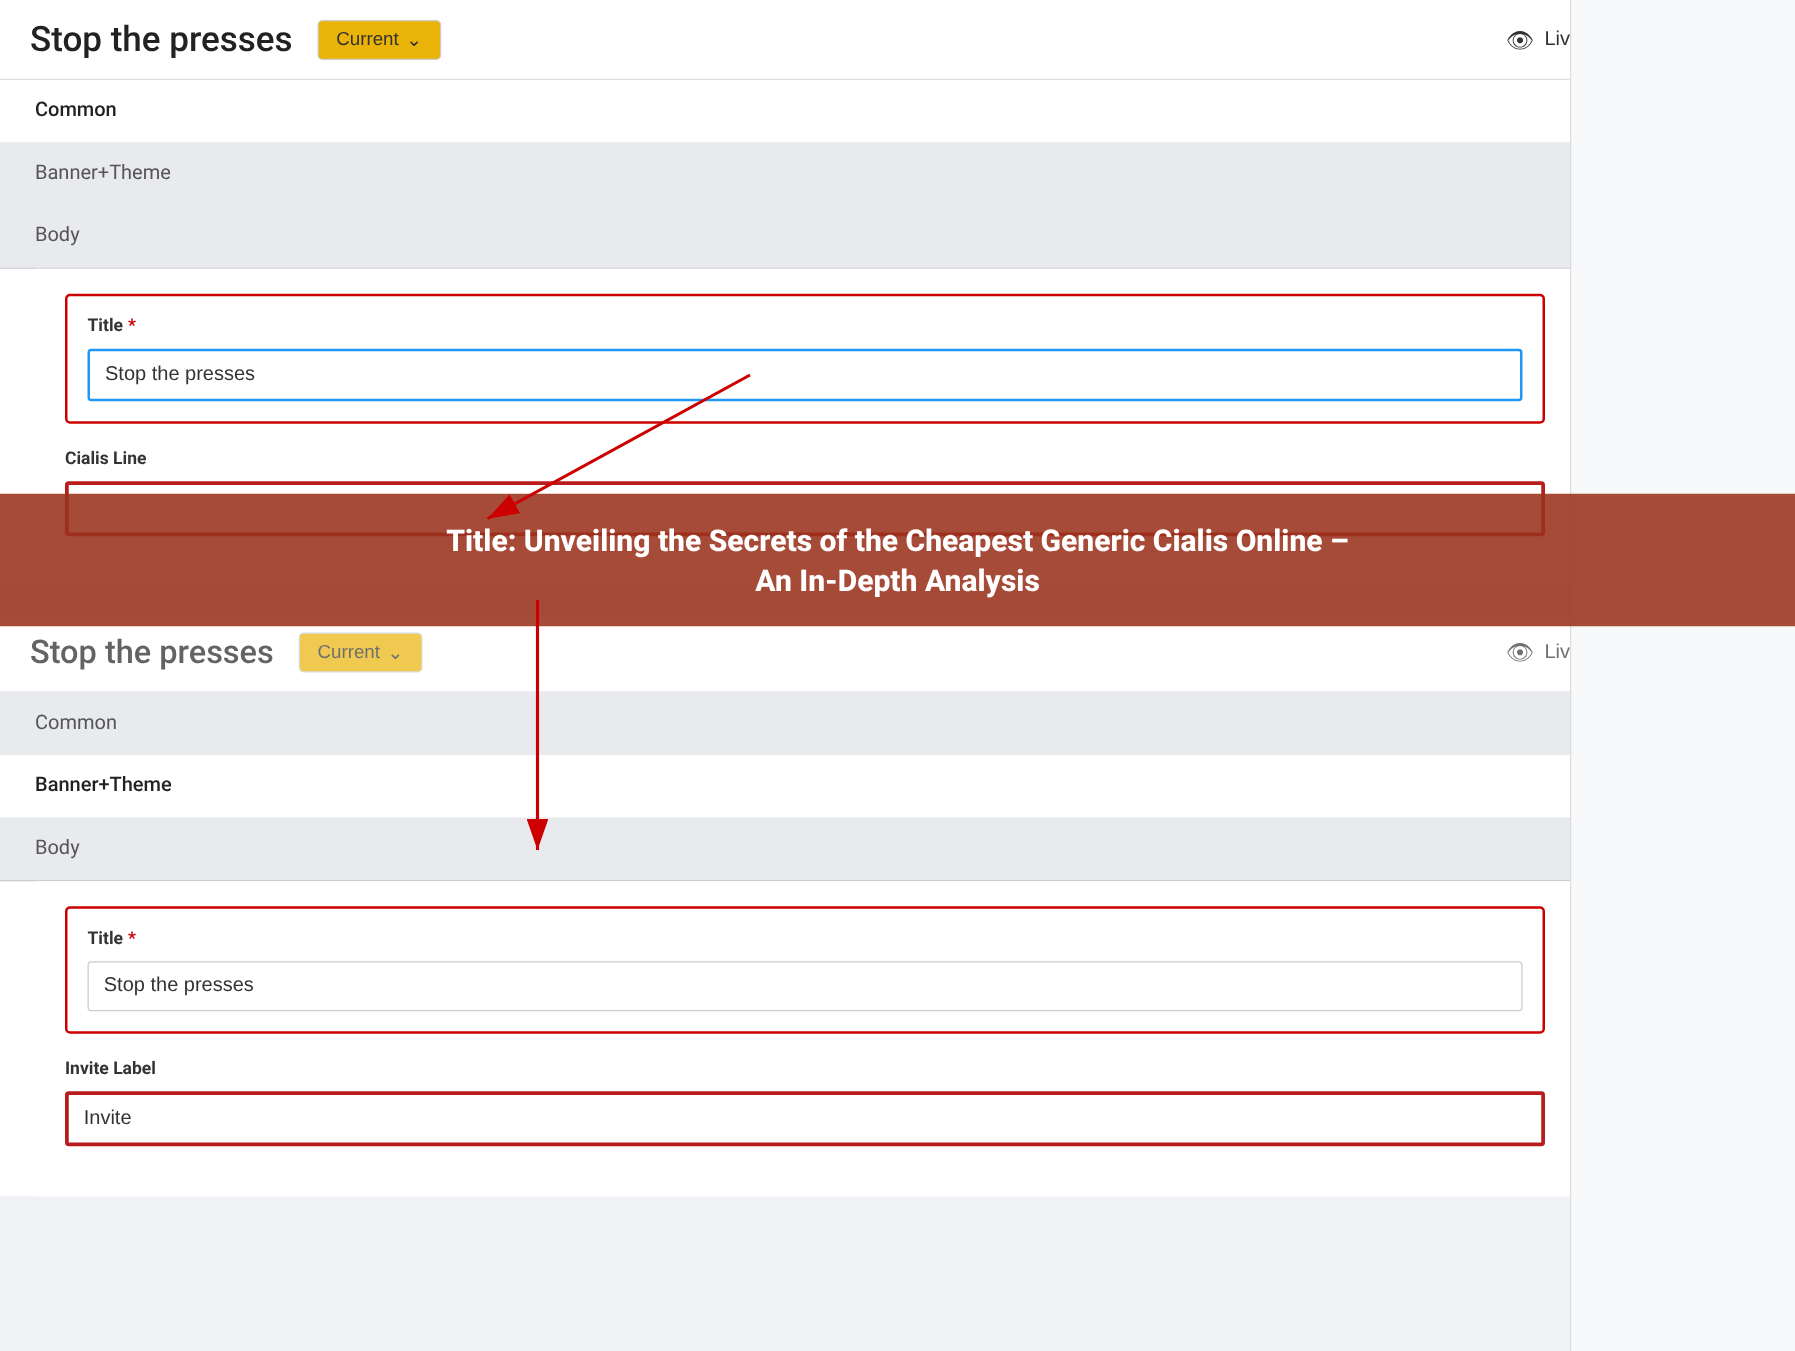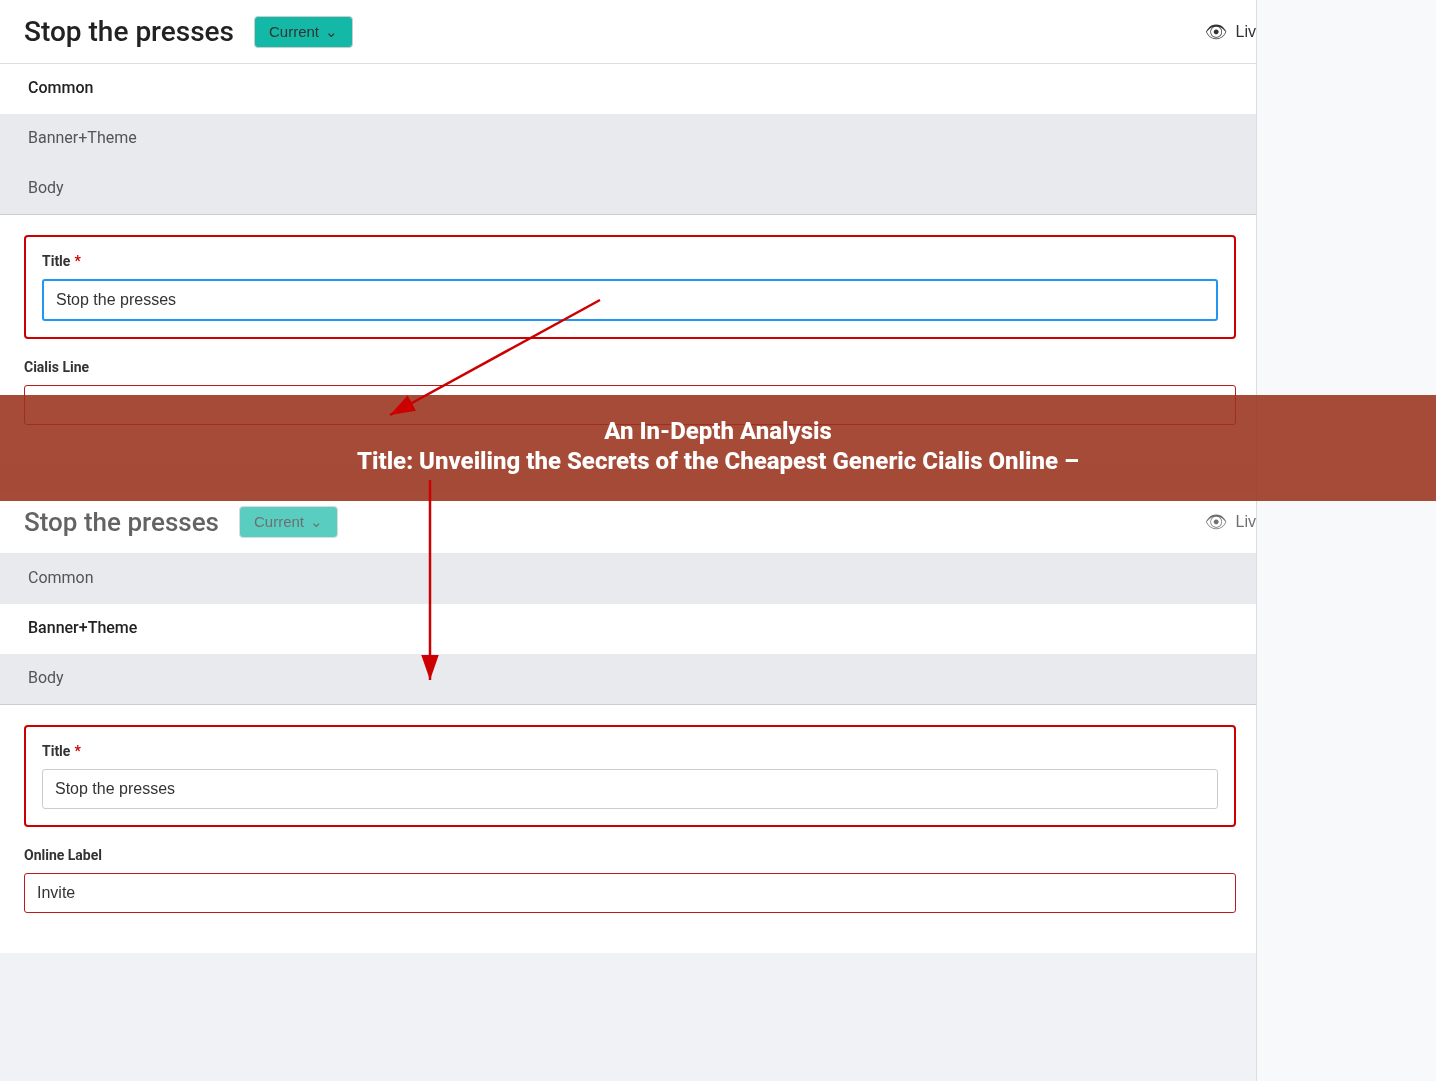--- a/index.html
+++ b/index.html
@@ -27,21 +27,21 @@
     }
     .current-dropdown {
       display: flex;
       align-items: center;
       gap: 6px;
       border: 1px solid #ccc;
       border-radius: 4px;
       padding: 6px 14px;
       font-size: 15px;
       color: #333;
-      background: #14b8a6;
+      background: #eab308;
       cursor: pointer;
     }
     .top-header-right {
       display: flex;
       align-items: center;
       gap: 20px;
     }
     .live-preview-btn {
       display: flex;
       align-items: center;
@@ -83,20 +83,21 @@
       background: #fff;
       color: #222;
       font-weight: 500;
       border-bottom: 3px solid transparent;
     }
 
     
     .form-area {
       padding: 20px 24px;
       background: #fff;
+      margin-left: 28px;
     }
     .field-group {
       border: 2px solid #cc0000;
       border-radius: 4px;
       padding: 16px;
       margin-bottom: 20px;
     }
     .field-label {
       font-size: 14px;
       font-weight: 700;
@@ -114,21 +115,21 @@
       width: 100%;
       border: 2px solid #2196f3;
       border-radius: 3px;
       padding: 10px 12px;
       font-size: 16px;
       color: #333;
       outline: none;
     }
     .field-input-normal {
       width: 100%;
-      border: 1px solid #b91c1c;
+      border: 3px solid #b91c1c;
       border-radius: 3px;
       padding: 10px 12px;
       font-size: 16px;
       color: #333;
       outline: none;
     }
     .subject-line-group {
       margin-bottom: 20px;
     }
 
@@ -200,25 +201,25 @@
         <div class="field-label">
           <span>Cialis Line</span>
         </div>
         <input class="field-input-normal" type="text" value="" style="">
       </div>
 
     </div>
   </div>
 
   <div style="position: absolute; top: 395px; left: 0; right: 0; background: rgba(155,50,30,0.88); padding: 22px 40px; z-index: 30; text-align: center;">
+    <div style="font-size: 24px; font-weight: 800; color: #fff; line-height: 1.4;">
+      <span>Title: Unveiling the Secrets of the Cheapest Generic Cialis Online –</span>
+    </div>
     <div style="font-size: 24px; font-weight: 800; color: #fff;">
       <span>An In-Depth Analysis</span>
-    </div>
-    <div style="font-size: 24px; font-weight: 800; color: #fff; line-height: 1.4;">
-      <span>Title: Unveiling the Secrets of the Cheapest Generic Cialis Online –</span>
     </div>
   </div>
 
   <div style="position: absolute; top: 490px; left: 0; right: 0; background: #fff;">
 
     <div class="top-header" style="opacity: 0.7;">
       <div class="top-header-left">
         <span class="page-title" style="font-size: 26px;">Stop the presses</span>
         <button class="current-dropdown">
           <span>Current</span>
@@ -254,21 +255,21 @@
       <div class="field-group" style="margin-bottom: 20px;">
         <div class="field-label">
           <span>Title</span>
           <span class="required-star">*</span>
         </div>
         <input class="field-input-normal" type="text" value="Stop the presses" style="border: 1px solid rgb(204, 204, 204);">
       </div>
 
       <div class="subject-line-group">
         <div class="field-label">
-          <span>Online Label</span>
+          <span>Invite Label</span>
         </div>
         <input class="field-input-normal" type="text" value="Invite" style="">
       </div>
 
     </div>
 
   </div>
 
   <svg style="position:absolute;top:0;left:0;width:1260px;height:1081px;pointer-events:none;z-index:40;">
 

